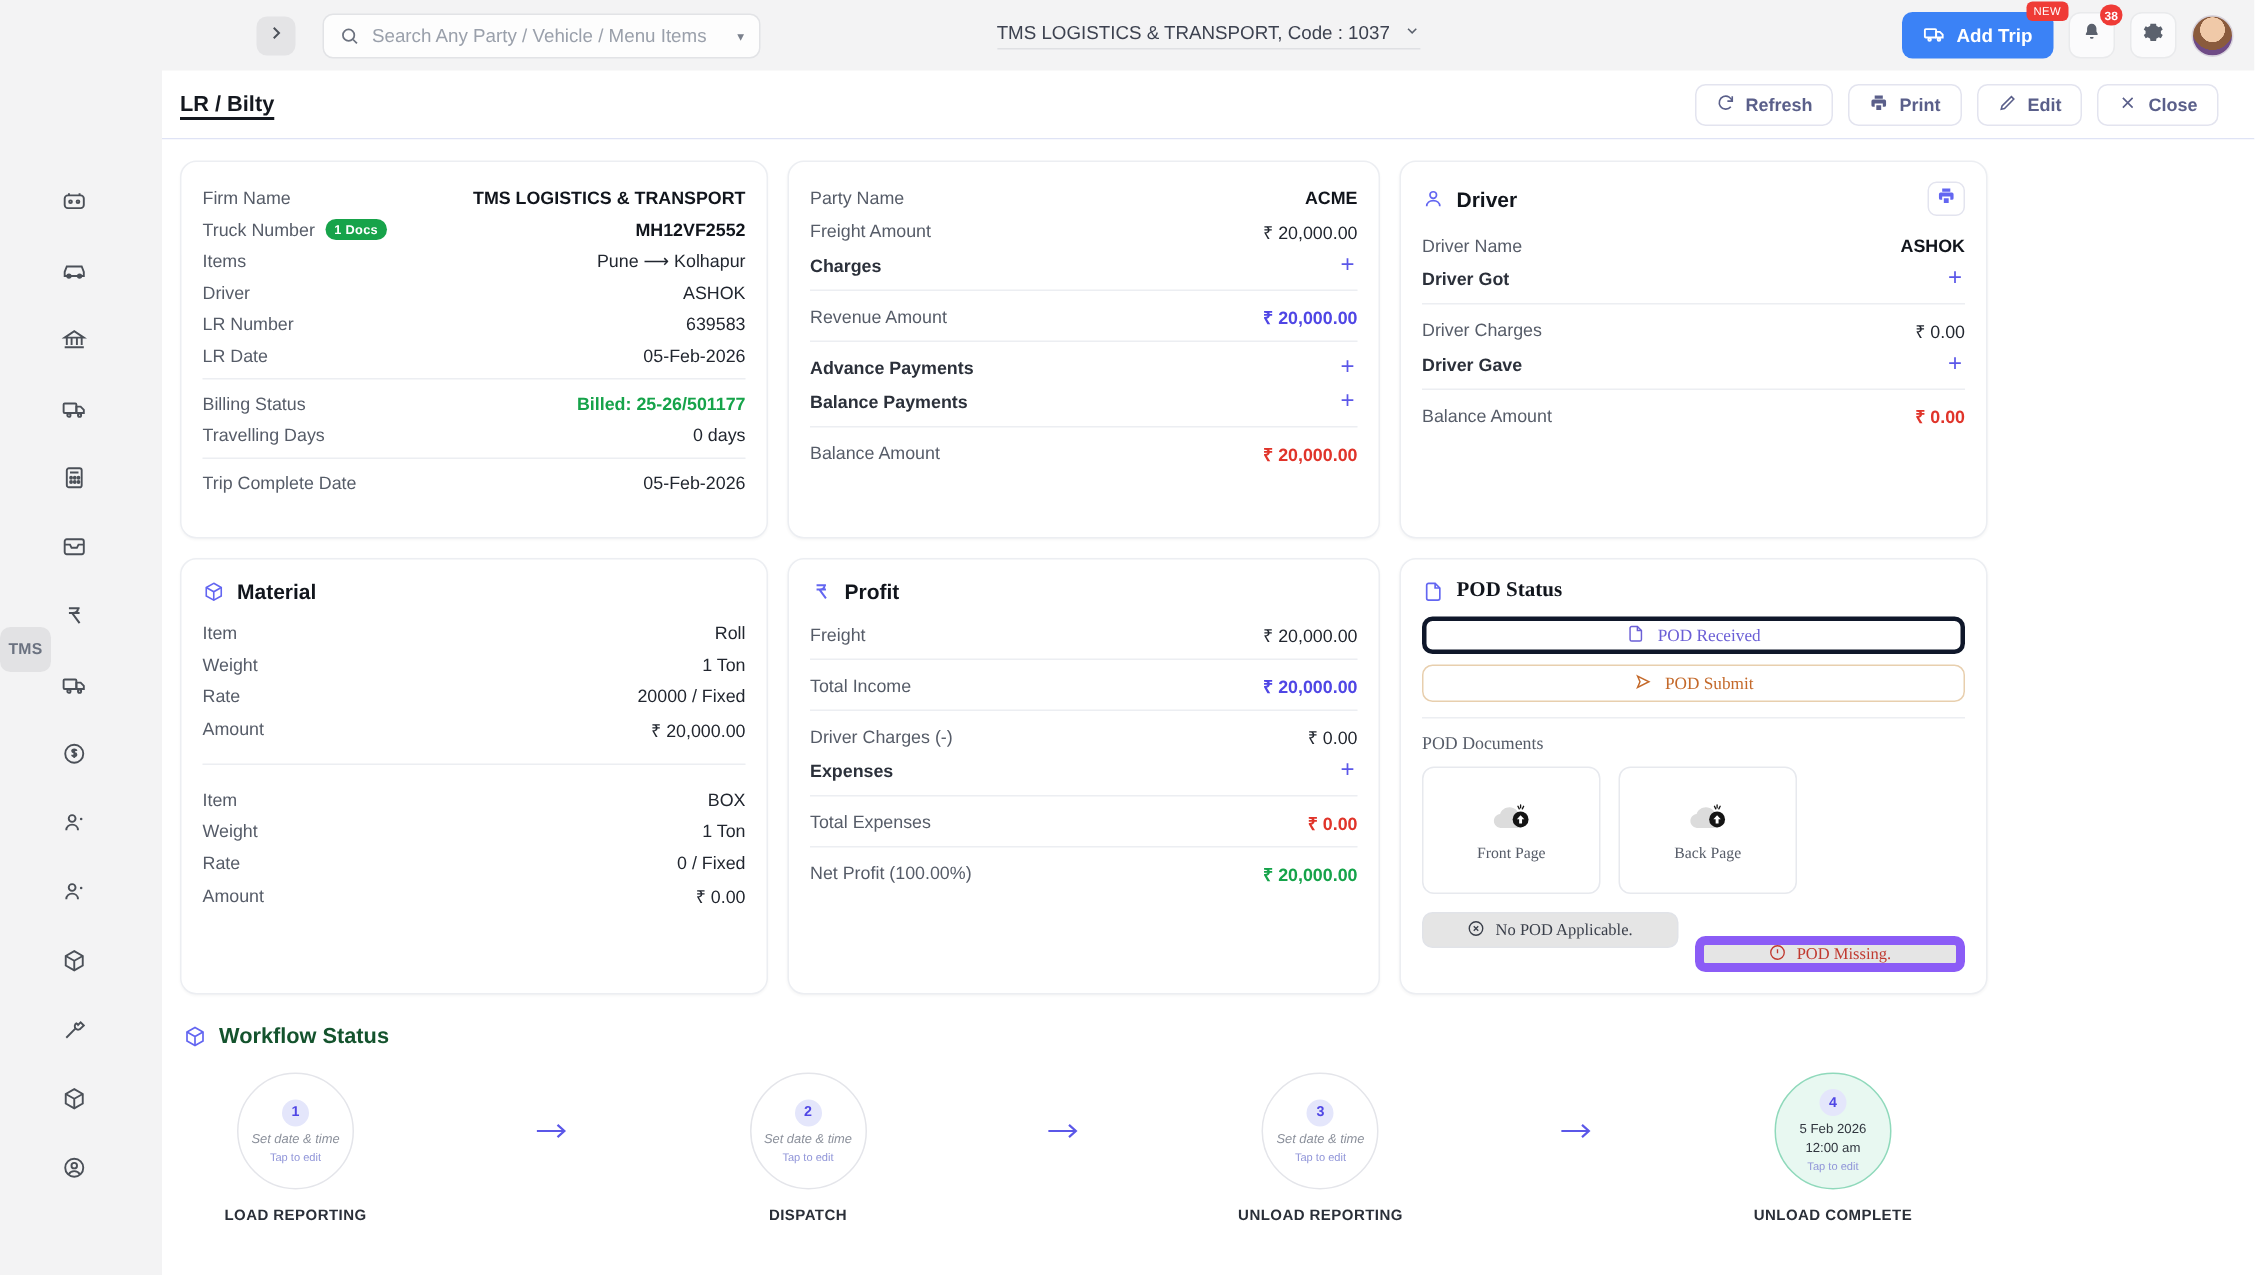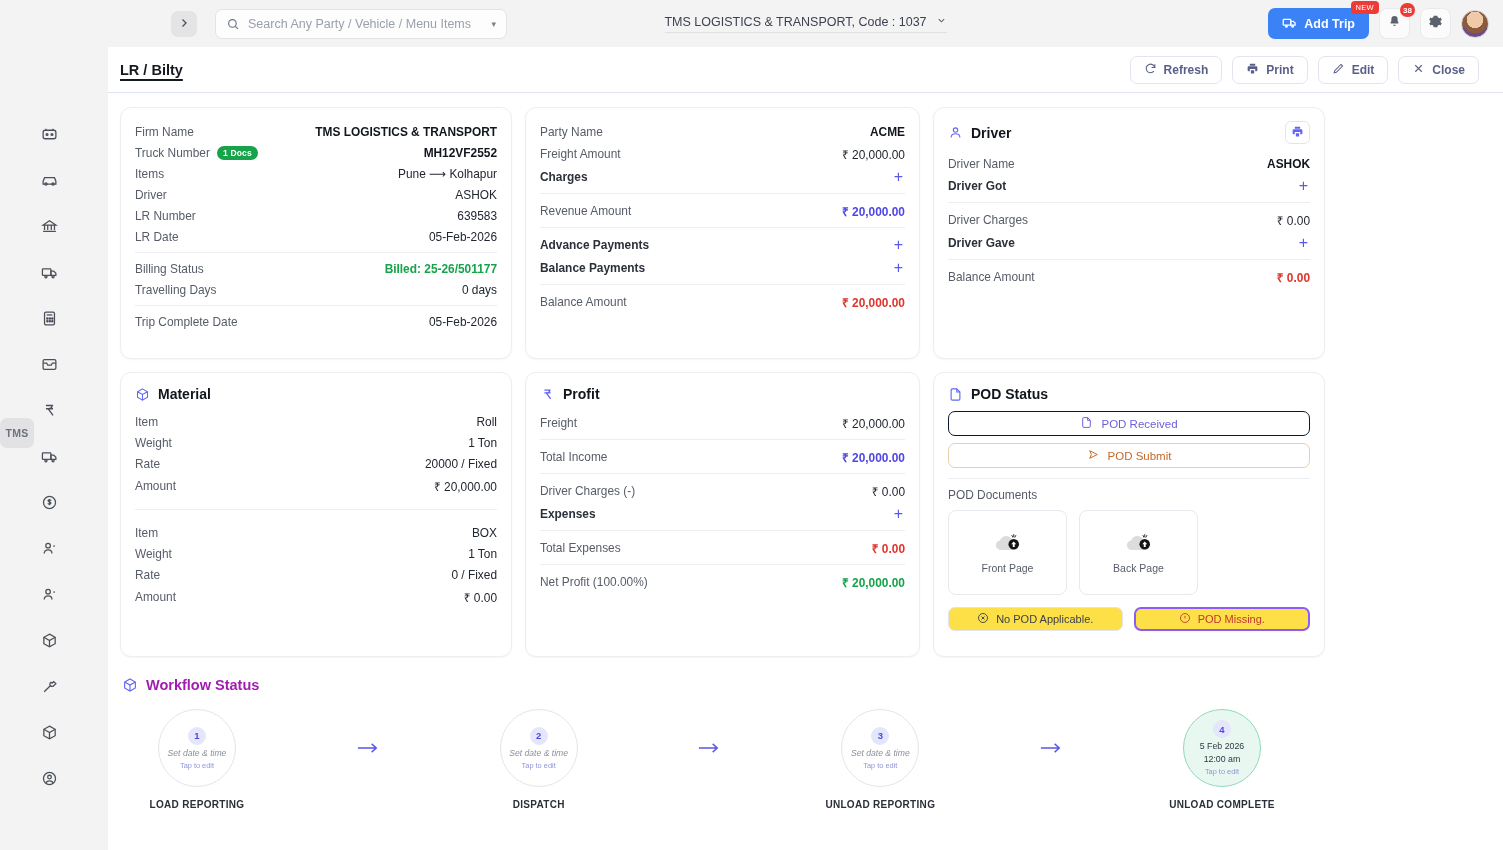--- a/index.html
+++ b/index.html
@@ -191,57 +191,57 @@
   .docs-chip {
     background: #17a34a; color: #fff;
     font-size: 8.5px; font-weight: 700;
     padding: 2px 6px; border-radius: 9px; letter-spacing: .2px;
   }
   .card-gen { min-height: 252px; }
   .card-party { min-height: 230px; }
   .card-driver { min-height: 252px; }
   .card-material { min-height: 285px; }
   .card-profit { min-height: 285px; }
-  .card-pod { min-height: 285px; }
+  .card-pod { min-height: 285px; font-family: Liberation Serif, serif; }
 
   
   .pod-btn {
     width: 100%; height: 25px; border-radius: 7px;
     display: flex; align-items: center; justify-content: center; gap: 8px;
     font-size: 11.5px; cursor: pointer; background: #fff;
     font-family: inherit; margin-bottom: 7px;
   }
   .pod-btn svg { width: 13px; height: 13px; }
-  .pod-received { border: 1px solid #0f172a; color: #6b5fd6; }
+  .pod-received { border: 3px solid #0f172a; color: #6b5fd6; }
   .pod-submit { border: 1px solid #e8cfae; color: #c4692a; }
   .pod-sub-label { font-size: 11.9px; color: #565c68; margin: 9px 0 8px; }
   .pod-docs { display: flex; gap: 12px; }
   .pod-doc {
     width: 119px; height: 85px; border: 1px solid #e7e9ee; border-radius: 8px;
     display: flex; flex-direction: column; align-items: center; justify-content: center;
     gap: 7px; cursor: pointer; background: #fff;
   }
   .pod-doc .cloud { width: 30px; height: 24px; position: relative; }
   .pod-doc .cap { font-size: 10.5px; color: #565c68; }
   .pod-foot { display: flex; gap: 11px; margin-top: 12px; }
   .pod-foot button {
-    flex: 1; height: 24px; border-radius: 7px; background: #fde047;
+    flex: 1; height: 24px; border-radius: 7px; background: #e5e5e5;
     display: flex; align-items: center; justify-content: center; gap: 7px;
     font-family: inherit; font-size: 11px; cursor: pointer;
   }
   .pod-foot svg { width: 12px; height: 12px; }
   .btn-na { border: 1px solid #e1e3e8; color: #3a3f4a; }
-  .btn-missing { border: 2px solid #8b5cf6; color: #c0392f; }
+  .btn-missing { border: 6px solid #8b5cf6; color: #c0392f; margin-top: 16px; }
 
   
   .workflow { margin-top: 20px; padding-left: 2px; }
   .wf-head { display: flex; align-items: center; gap: 8px; margin-bottom: 10px; }
   .wf-head .c-ico { color: #6366f1; display: flex; }
   .wf-head .c-ico svg { width: 16px; height: 16px; }
-  .wf-title { font-size: 14.5px; font-weight: 700; color: #a21caf; }
+  .wf-title { font-size: 14.5px; font-weight: 700; color: #14532d; }
   .wf-track {
     display: flex; align-items: flex-start; justify-content: space-between;
     width: 1175px; padding-top: 6px;
   }
   .wf-step { width: 150px; display: flex; flex-direction: column; align-items: center; }
   .wf-circle {
     width: 78px; height: 78px; border-radius: 50%;
     border: 1px solid #e4e5ea; background: #fff;
     display: flex; flex-direction: column; align-items: center; justify-content: center;
     gap: 3px; cursor: pointer;

